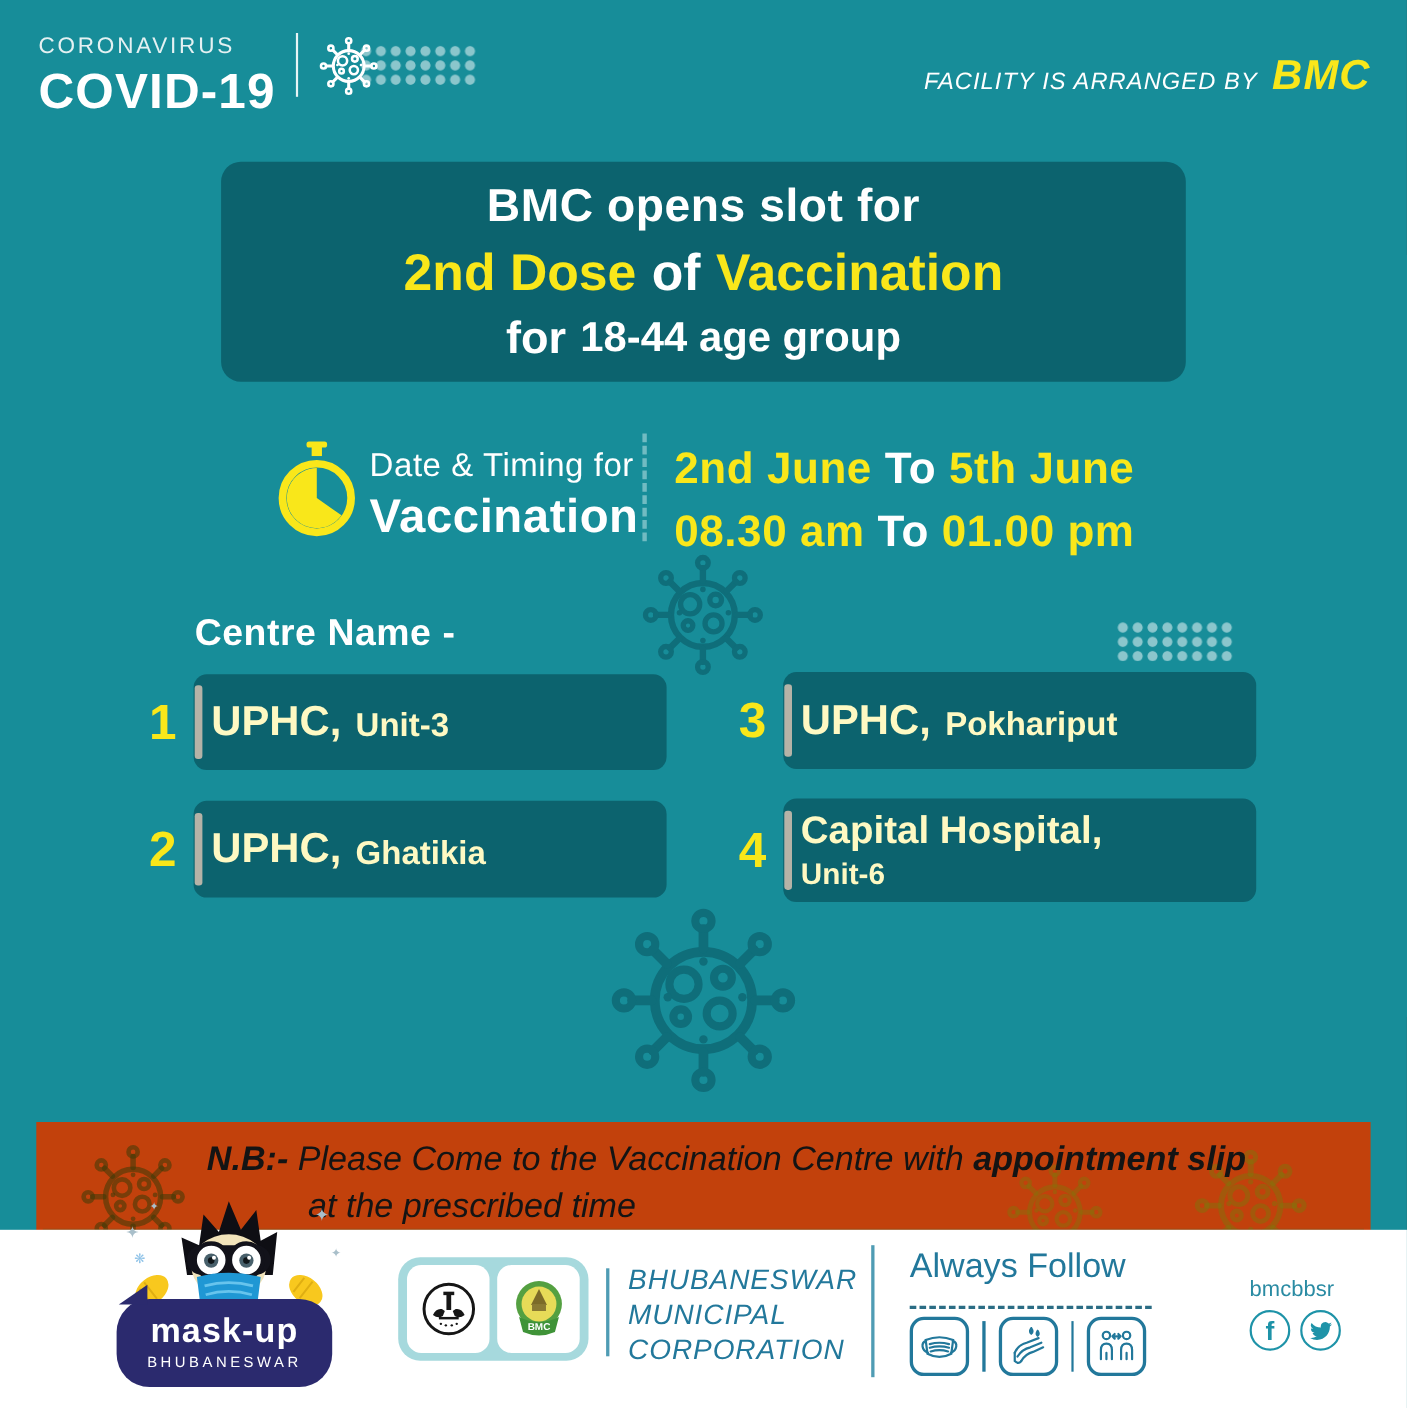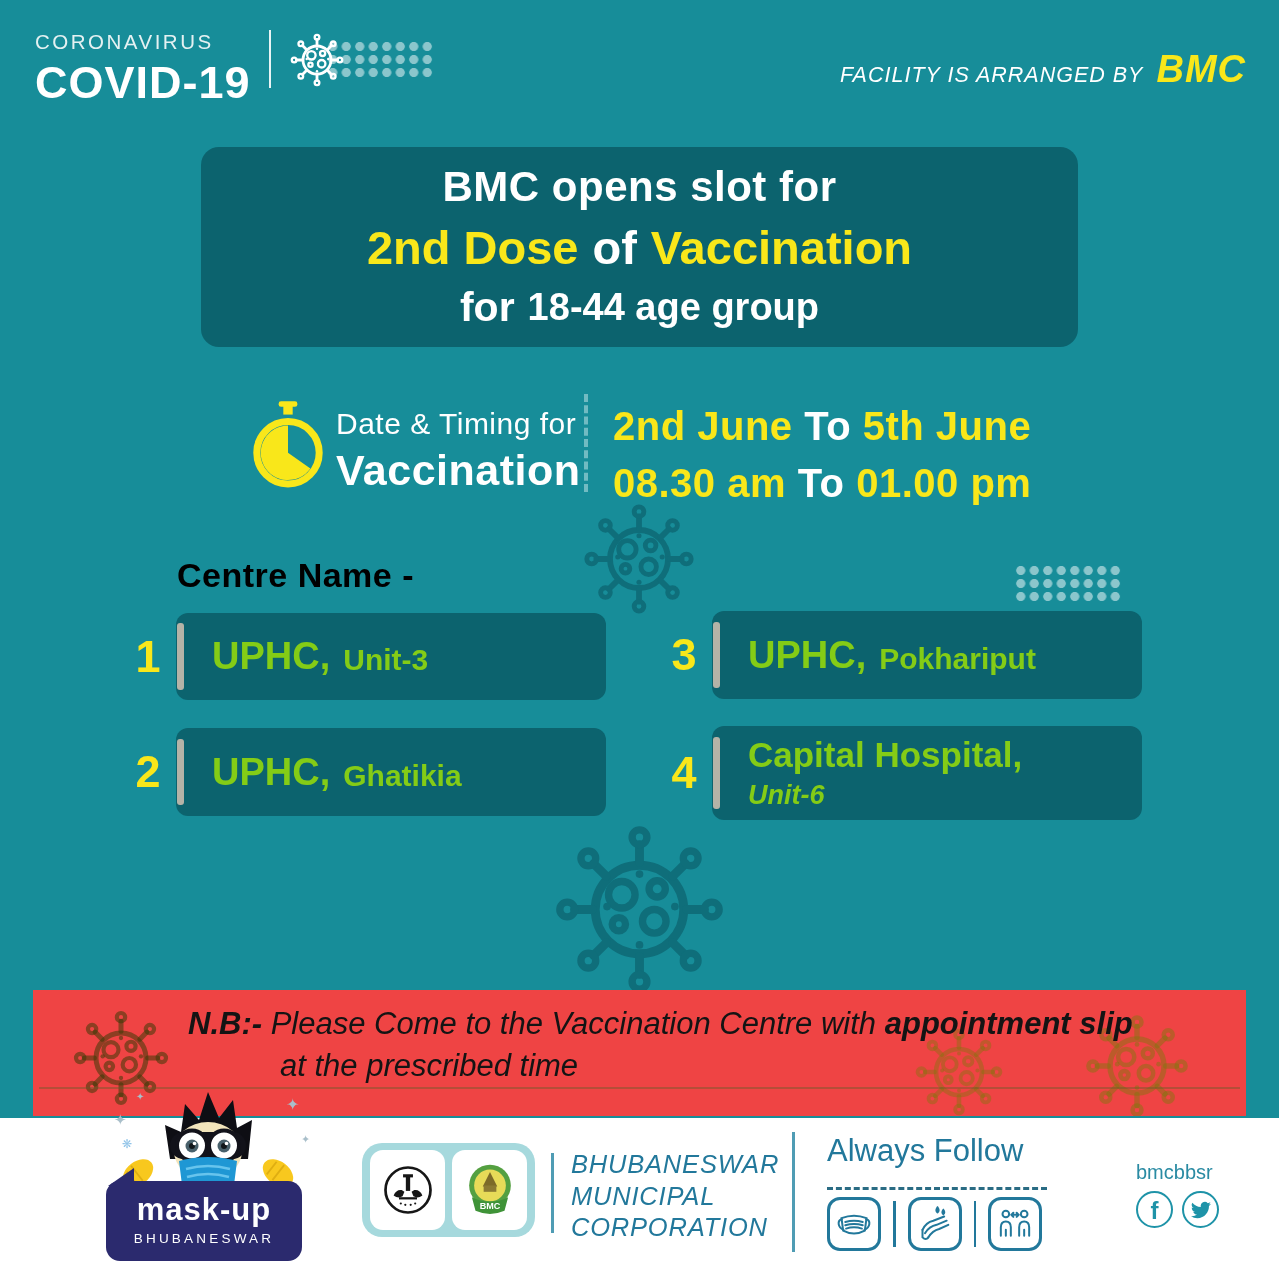--- a/index.html
+++ b/index.html
@@ -40,58 +40,58 @@
 
   
   .stopwatch{left:249px; top:392px; width:78px; height:106px;}
   .sched-label{left:336px; top:407px; color:#fff;}
   .sl1{font-size:30px; letter-spacing:.5px;}
   .sl2{font-size:43px; font-weight:700; margin-top:5px; letter-spacing:.5px;}
   .sched-divider{left:584px; top:394px; height:98px; border-left:4px dashed rgba(225,243,244,.45);}
   .sched-times{left:613px; top:398px; font-weight:700; font-size:40px; line-height:57px; letter-spacing:.5px; white-space:nowrap;}
 
   
-  .centre-heading{left:177px; top:556px; font-size:34px; font-weight:700; color:#000000; letter-spacing:.5px;}
+  .centre-heading{left:177px; top:556px; font-size:34px; font-weight:700; color:#ffffff; letter-spacing:.5px;}
   .centre-box{position:absolute; background:#0c636e; border-radius:12px;}
   .cb1{left:176px; top:613px; width:430px; height:87px;}
   .cb2{left:176px; top:728px; width:430px; height:88px;}
   .cb3{left:712px; top:611px; width:430px; height:88px;}
   .cb4{left:712px; top:726px; width:430px; height:94px;}
   .centre-num{position:absolute; left:-49px; top:50%; transform:translateY(-50%);
               width:42px; text-align:center; font-size:45px; font-weight:700; color:#f9e71a;}
   .centre-bar{position:absolute; left:1px; top:12%; bottom:12%; width:7px; background:#b5b3a7; border-radius:3px;}
-  .centre-text{display:flex; align-items:center; gap:13px; padding-left:36px; height:100%; color:#84cc16; font-weight:700;}
+  .centre-text{display:flex; align-items:center; gap:13px; padding-left:16px; height:100%; color:#fef9c3; font-weight:700;}
   .centre-name{font-size:38px;} .centre-detail{font-size:30px; margin-top:7px;}
   .two-line{flex-direction:column; align-items:flex-start; justify-content:center; gap:0;}
   .two-line .centre-name{font-size:35px; line-height:38px;}
-  .two-line .centre-detail{font-size:27px; margin-top:6px; line-height:30px;font-style:italic;}
+  .two-line .centre-detail{font-size:27px; margin-top:6px; line-height:30px;}
 
   
   .vm1{left:581px; top:501px; width:116px; height:116px; color:#0f6e7a;}
   .vm2{left:551px; top:821px; width:177px; height:177px; color:#0f6e7a;}
 
   
-  .band{left:33px; top:990px; width:1213px; height:126px; background:#ef4444; overflow:hidden;}
+  .band{left:33px; top:1020px; width:1213px; height:126px; background:#c2410c; overflow:hidden;}
   .band .bv{position:absolute;}
   .bv-l{left:38px; top:18px; width:100px; height:100px; color:rgba(60,58,8,.55);}
   .bv-r1{left:880px; top:36px; width:92px; height:92px; color:rgba(125,120,10,.40);}
   .bv-r2{left:1050px; top:22px; width:108px; height:108px; color:rgba(125,120,10,.45);}
   .band-line{position:absolute; left:6px; right:6px; top:97px; height:1.5px; background:rgba(95,95,40,.4);}
   .note-text{position:absolute; left:155px; top:13px; font-style:italic; color:#141414;
              font-size:31px; line-height:42px;}
   .note-prefix,.note-emph{font-weight:700;}
   .note-row2{margin-left:92px;}
 
   
   .footer{left:0; top:1118px; width:1279px; height:162px; background:#ffffff;}
 
   .mascot{left:100px; top:1085px; width:216px; height:180px; z-index:5;}
   .mascot-art{position:absolute; left:0; top:0; width:216px; height:126px;}
   .badge{position:absolute; left:6px; top:96px; width:196px; height:80px; background:#2b2a6e;
-         border-radius:14px; text-align:center; color:#fff;}
+         border-radius:30px; text-align:center; color:#fff;}
   .badge::before{content:""; position:absolute; left:2px; top:-13px; width:0; height:0;
          border-style:solid; border-width:0 0 18px 26px; border-color:transparent transparent #2b2a6e transparent;}
   .badge-l1{font-size:31px; font-weight:700; margin-top:11px; letter-spacing:1px; text-transform:lowercase;}
   .badge-l2{font-size:13.5px; letter-spacing:3.2px; margin-top:3px;}
   .sp{position:absolute; color:#a9bfca;}
   .sp1{left:14px; top:26px; font-size:15px;} .sp1::before{content:"✦";}
   .sp2{left:36px; top:6px;  font-size:10px;} .sp2::before{content:"✦";}
   .sp3{left:186px; top:10px; font-size:16px;} .sp3::before{content:"✦";}
   .sp4{left:201px; top:48px; font-size:11px;} .sp4::before{content:"✦";}
   .sp5{left:22px; top:52px; font-size:12px; color:#8fc3e8;} .sp5::before{content:"❋";}

